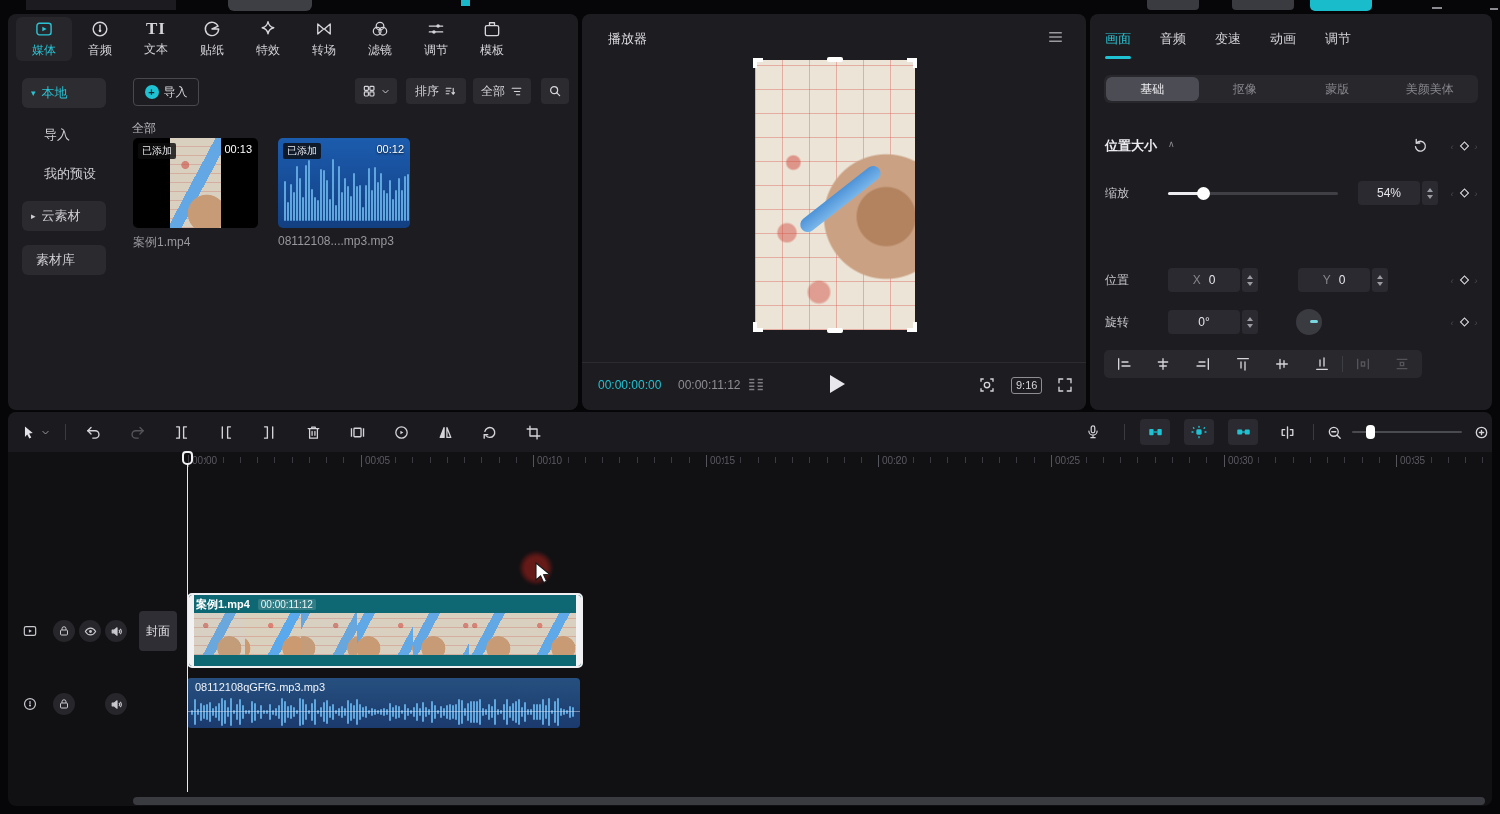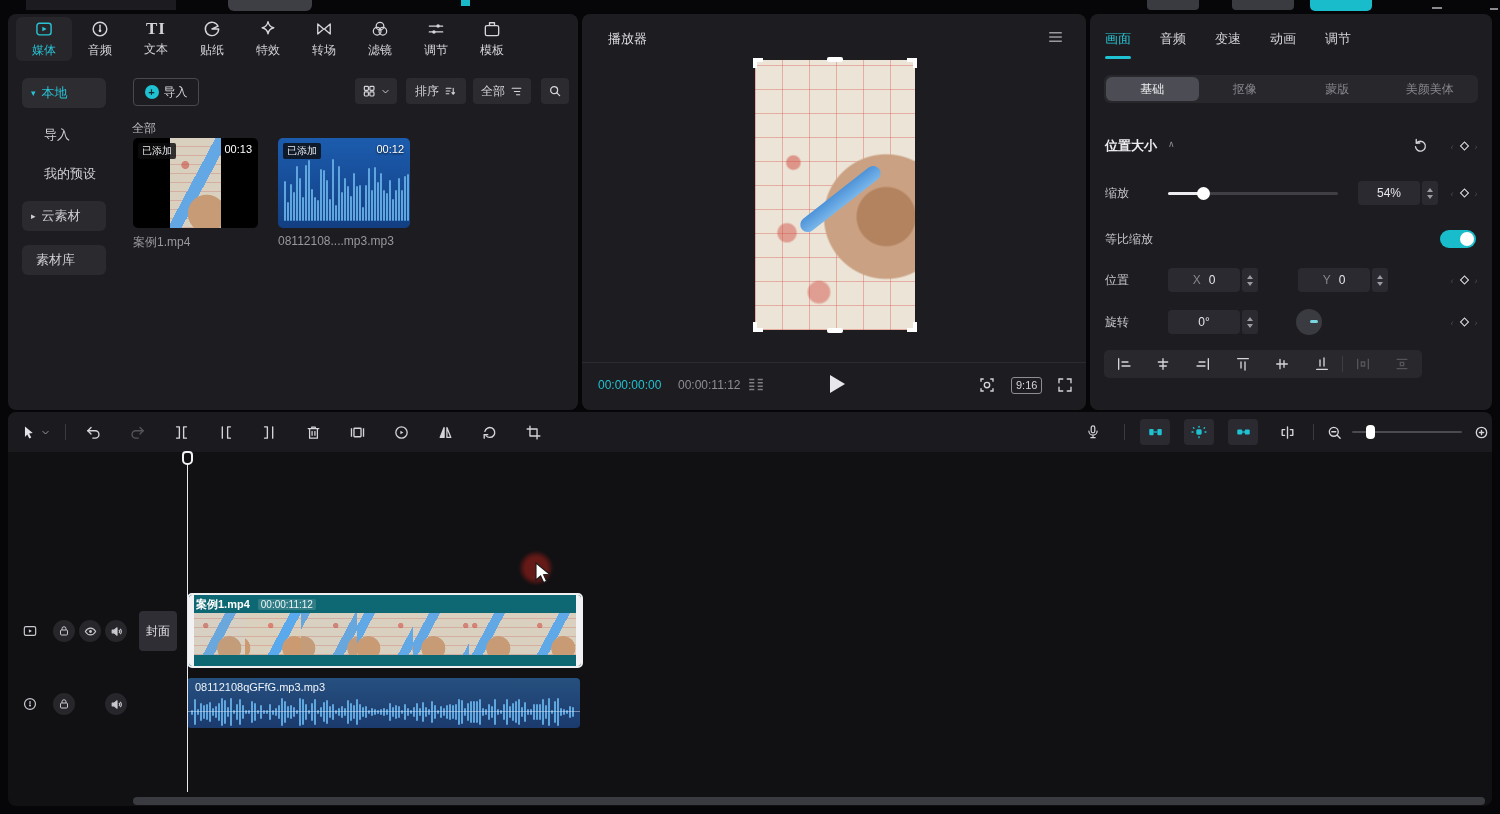--- a/index.html
+++ b/index.html
@@ -400,26 +400,20 @@
         <i class="ang">‹</i>
         <span class="ic">
             <svg width="15" height="15" viewBox="0 0 24 24" fill="none" stroke="currentColor" stroke-width="1.8">
               <rect x="7.5" y="7.5" width="9" height="9" transform="rotate(45 12 12)"></rect>
             </svg>
           </span>
         <i class="ang">›</i>
       </span>
     </div>
 
-    <div class="irow" style="top:212px;">
-      <span class="ilabel">等比缩放</span>
-      <div class="toggle" style="left:350px;">
-          <span class="knob"></span>
-        </div>
-    </div>
 
     <div class="irow" style="top:252px;height:28px;">
       <span class="ilabel">位置</span>
       <div class="ibox" style="left:78px;width:72px;">
         <span class="ax">X</span>
         <span>0</span>
       </div>
       <div class="stepper" style="left:152px;">
           <i class="tri-u"></i>
           <i class="tri-d"></i>
@@ -633,20 +627,31 @@
         <span style="position:absolute;left:14px;top:-6px;width:9px;height:14px;background:#fff;border-radius:4px;"></span>
       </div>
       <span class="tbtn ic" style="left:1461px;">
           <svg width="17" height="17" viewBox="0 0 24 24" fill="none" stroke="currentColor" stroke-width="1.9" stroke-linecap="round">
             <circle cx="12" cy="12" r="7.3"></circle>
             <path d="M12 9v6M9 12h6"></path>
           </svg>
         </span>
     </div>
 
+    <div class="abs" style="left:0;top:40px;width:100%;height:22px;">
+      <div style="position:absolute;left:180px;right:0;top:5px;height:6px;background:repeating-linear-gradient(90deg,#3a3a41 0 1px,rgba(0,0,0,0) 1px 17.26px);"></div>
+      <span class="ruler-label" style="left:180px;">00:00</span>
+      <span class="ruler-label" style="left:353px;">00:05</span>
+      <span class="ruler-label" style="left:525px;">00:10</span>
+      <span class="ruler-label" style="left:698px;">00:15</span>
+      <span class="ruler-label" style="left:870px;">00:20</span>
+      <span class="ruler-label" style="left:1043px;">00:25</span>
+      <span class="ruler-label" style="left:1216px;">00:30</span>
+      <span class="ruler-label" style="left:1388px;">00:35</span>
+    </div>
 
     <span class="thbtn nobg ic" style="left:11px;top:208px;">
         <svg width="16" height="16" viewBox="0 0 24 24" fill="none" stroke="currentColor" stroke-width="1.8">
           <rect x="3.5" y="5.5" width="17" height="13" rx="2.5"></rect>
           <path d="M10.3 9.5l4.6 2.5-4.6 2.5z" fill="currentColor" stroke="none"></path>
         </svg>
       </span>
     <span class="thbtn" style="left:45px;top:208px;">
         <svg width="12" height="12" viewBox="0 0 24 24" fill="none" stroke="currentColor" stroke-width="2">
           <rect x="5" y="10" width="14" height="10" rx="2"></rect>

